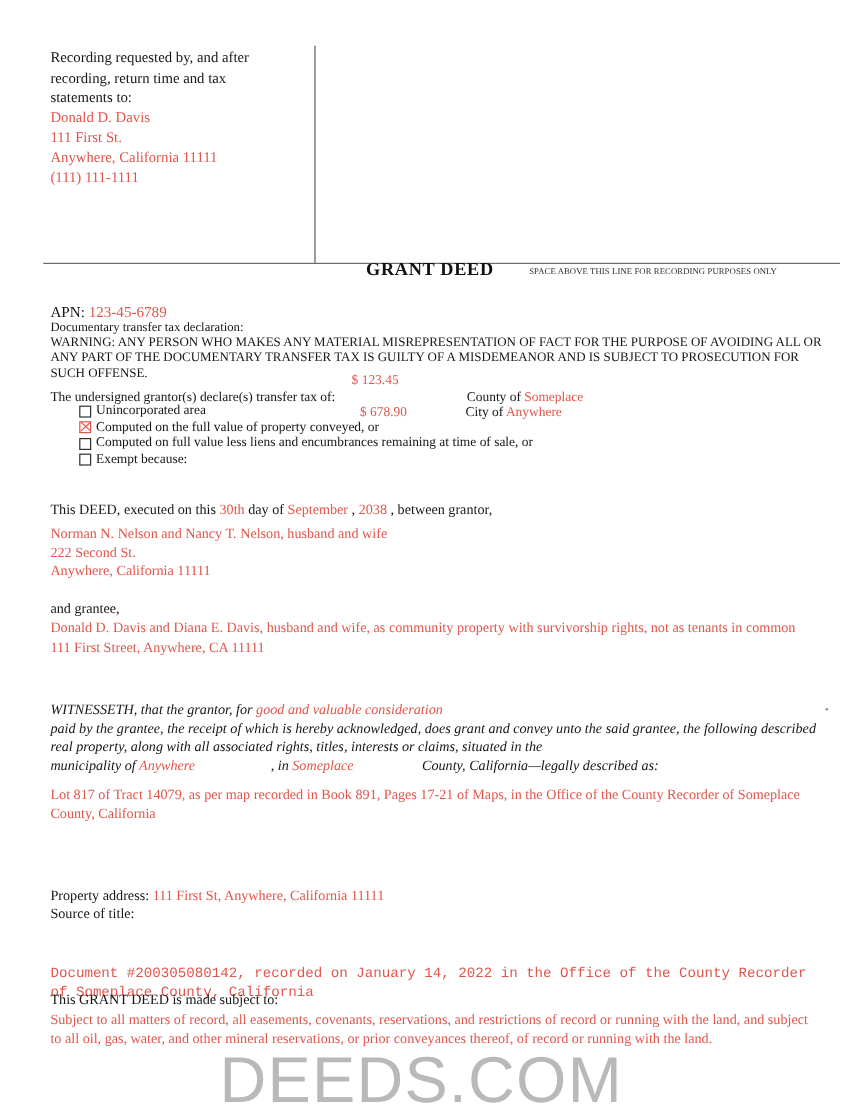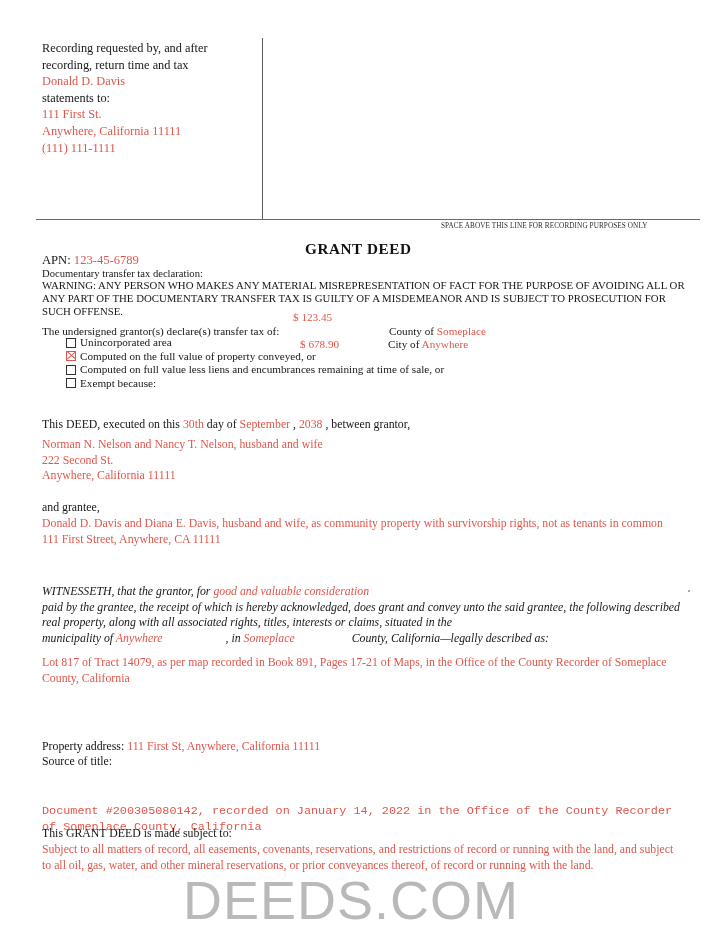--- a/index.html
+++ b/index.html
@@ -55,21 +55,21 @@
     top: 222px;
     font-size: 7.2px;
     letter-spacing: .1px;
     color: #2a2a2a;
     white-space: nowrap;
   }
 
   .doc-title {
     position: absolute;
     left: 305px;
-    top: 240px;
+    top: 216px;
     font-size: 15.2px;
     font-weight: bold;
     letter-spacing: .6px;
     color: #111;
   }
 
   
   .row {
     position: absolute;
     left: 42px;
@@ -201,22 +201,22 @@
   }
 </style>
 </head>
 <body>
 
 <div id="page">
 
   <div class="return-block">
     <div class="line blk">Recording requested by, and after</div>
     <div class="line blk">recording, return time and tax</div>
+    <div class="line blk">statements to:</div>
     <div class="line red">Donald D. Davis</div>
-    <div class="line blk">statements to:</div>
     <div class="line red">111 First St.</div>
     <div class="line red">Anywhere, California 11111</div>
     <div class="line red">(111) 111-1111</div>
   </div>
 
   <div class="v-rule"></div>
   <div class="h-rule"></div>
 
   <div class="space-above">SPACE ABOVE THIS LINE FOR RECORDING PURPOSES ONLY</div>
   <div class="doc-title">GRANT DEED</div>

